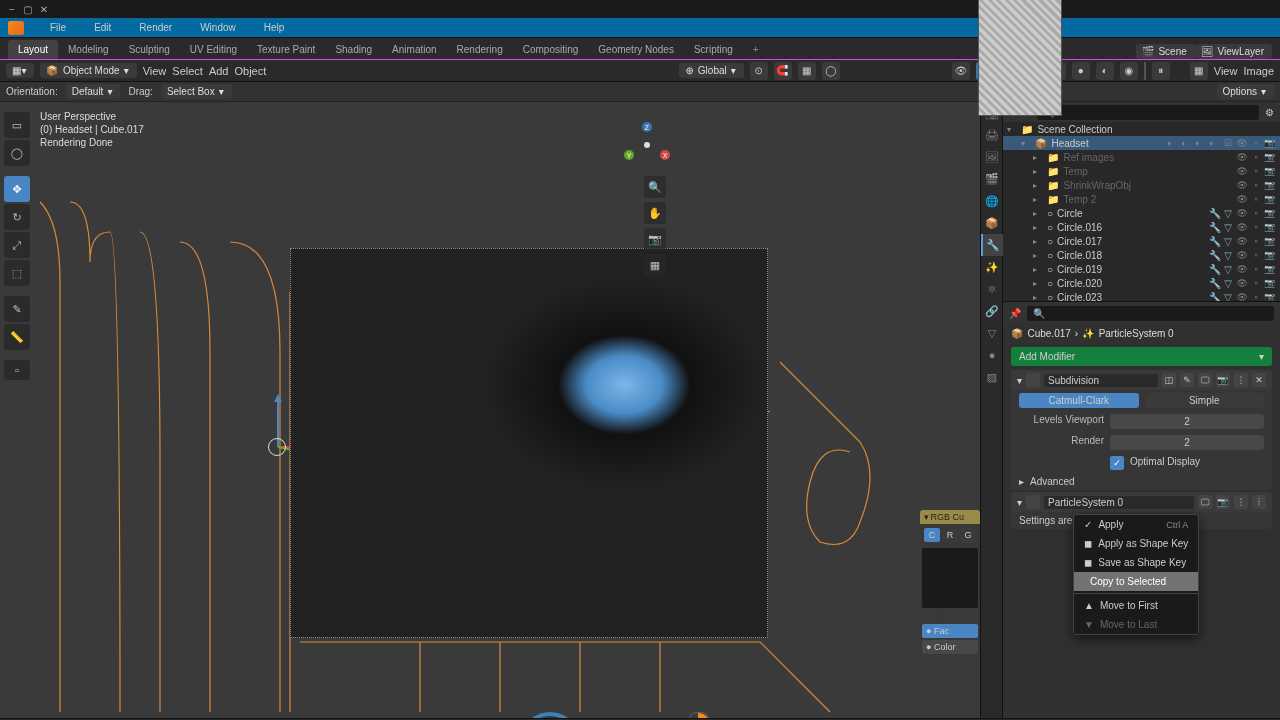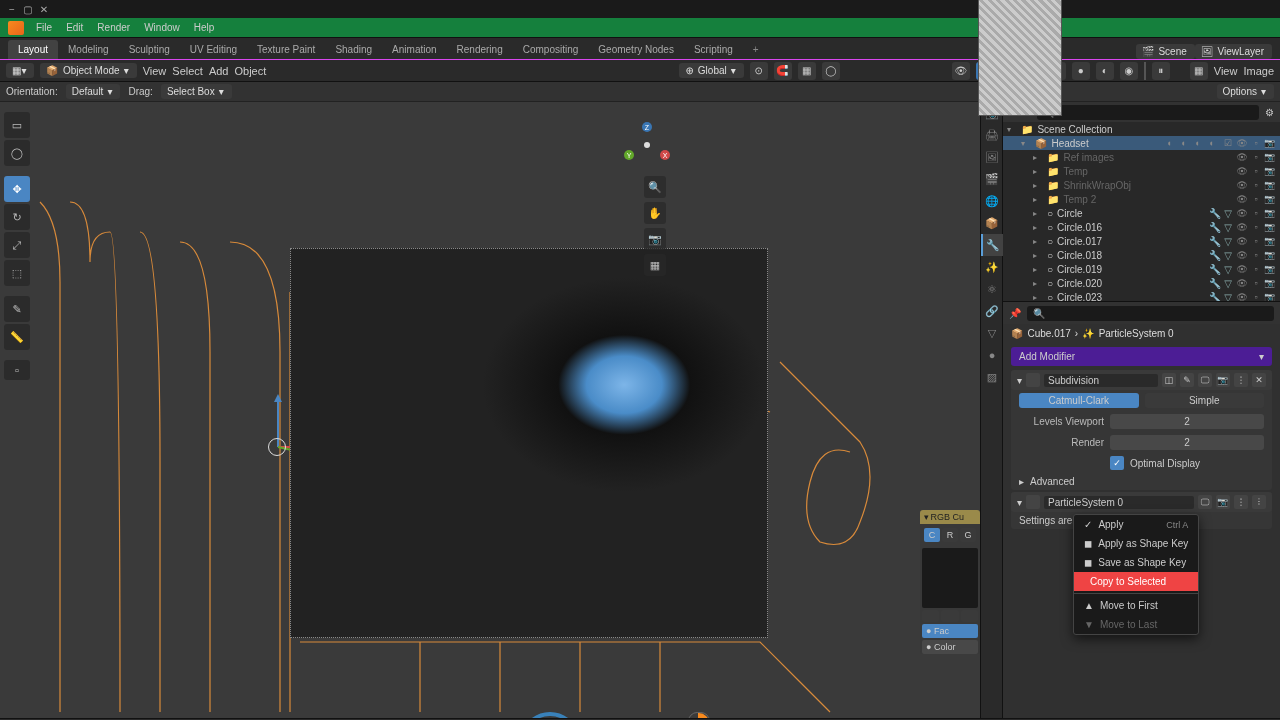--- a/index.html
+++ b/index.html
@@ -1,20 +1,20 @@
 <!DOCTYPE html>
 <html><head>
 <meta charset="utf-8">
 <style>
 *{margin:0;padding:0;box-sizing:border-box;font-family:-apple-system,BlinkMacSystemFont,"Segoe UI",sans-serif;user-select:none}
 body{background:#393939;color:#ccc;font-size:11px;overflow:hidden;width:1280px;height:720px}
 .titlebar{height:18px;background:#1a1a1a;display:flex;align-items:center;padding:0 4px;font-size:10px;color:#999}
 .titlebar .title{flex:1}
 .titlebar .wbtn{width:16px;text-align:center;color:#aaa}
-.topmenu{height:20px;background:#15803d;display:flex;align-items:center;padding:0 8px;gap:2px;border-bottom:1px solid #111}
+.topmenu{height:20px;background:#0369a1;display:flex;align-items:center;padding:0 8px;gap:16px;border-bottom:1px solid #111}
 .topmenu .logo{width:16px;height:14px;background:linear-gradient(135deg,#f78a1e,#e8651a);border-radius:2px;margin-right:4px}
 .topmenu .mitem{padding:2px 6px;color:#ccc;cursor:pointer;font-size:10px}
 .workspace-tabs{height:22px;background:#2a2a2a;display:flex;align-items:flex-end;padding:0 8px;border-bottom:1px solid #d946ef}
 .wtab{padding:4px 10px;color:#aaa;font-size:10px;border-radius:3px 3px 0 0;cursor:pointer}
 .wtab.active{background:#424242;color:#fff}
 .wtab.add{color:#888}
 .toprow{height:22px;background:#2a2a2a;display:flex;align-items:center;padding:0 6px;gap:6px;border-bottom:1px solid #111}
 .dd{background:#3a3a3a;padding:2px 8px 2px 6px;border-radius:3px;font-size:10px;display:flex;align-items:center;gap:4px;color:#ddd}
 .toprow .spacer{flex:1}
 .iconbtn{width:18px;height:18px;background:#3a3a3a;border-radius:3px;display:flex;align-items:center;justify-content:center;font-size:10px;color:#ccc}
@@ -50,35 +50,35 @@
 .ol-row .indent{flex-shrink:0}
 .ol-row .tri{color:#888;font-size:8px;width:10px}
 .ol-row .name{flex:1;color:#ccc;white-space:nowrap;overflow:hidden;text-overflow:ellipsis}
 .ol-row .icons{display:flex;gap:2px;color:#888;font-size:9px}
 .ol-row .icons span{width:12px;text-align:center}
 .uvpanel{height:60px;background:#303030;border-bottom:1px solid #111;position:relative}
 .props{flex:1;background:#303030;overflow-y:auto}
 .props-header{height:22px;background:#323232;display:flex;align-items:center;padding:0 6px;gap:6px;font-size:10px}
 .props-header .search{flex:1;background:#1a1a1a;border-radius:3px;padding:2px 6px;color:#888}
 .crumb{padding:4px 8px;font-size:10px;color:#ddd;display:flex;align-items:center;gap:4px}
-.addmod{margin:4px 8px;background:#4c1d95;padding:4px 8px;border-radius:3px;text-align:center;font-size:10px;display:flex;align-items:center;gap:18px}
+.addmod{margin:4px 8px;background:#15803d;padding:4px 8px;border-radius:3px;text-align:center;font-size:10px;display:flex;align-items:center;gap:18px}
 .mod-panel{margin:2px 8px;background:#363636;border-radius:3px}
 .mod-head{display:flex;align-items:center;padding:3px 6px;gap:4px;background:#3a3a3a;border-radius:3px;font-size:10px}
 .mod-head .micon{width:14px;height:14px;background:#444;border-radius:2px}
 .mod-head .mname{flex:1;background:#2a2a2a;padding:1px 4px;border-radius:2px}
 .mod-head .mbtn{width:14px;height:14px;background:#444;border-radius:2px;display:flex;align-items:center;justify-content:center;font-size:9px}
-.mod-row{display:flex;align-items:center;padding:3px 8px;gap:6px;font-size:10px}
+.mod-row{display:flex;align-items:flex-start;padding:3px 8px;gap:6px;font-size:10px}
 .mod-row .label{width:85px;text-align:right;color:#bbb}
 .mod-row .val{flex:1;background:#484848;padding:2px 6px;border-radius:3px;text-align:center}
 .mod-row .val.btn{background:#3a3a3a}
 .mod-row .val.blue{background:#4a86c3}
 .mod-row .checkbox{width:14px;height:14px;background:#4a86c3;border-radius:2px;display:flex;align-items:center;justify-content:center;color:#fff;font-size:9px}
 .context-menu{position:absolute;background:#1a1a1a;border:1px solid #444;border-radius:3px;box-shadow:0 4px 12px rgba(0,0,0,0.6);z-index:100;min-width:120px;font-size:10px}
 .context-menu .cmi{padding:4px 10px;display:flex;align-items:center;gap:6px;color:#ccc}
-.context-menu .cmi:hover,.context-menu .cmi.hover{background:#ef4444;color:#fff}
+.context-menu .cmi:hover,.context-menu .cmi.hover{background:#737373;color:#fff}
 .context-menu .cmi .shortcut{margin-left:auto;color:#888;font-size:9px}
 .context-menu .sep{height:1px;background:#444;margin:2px 0}
 .nodepanel{position:absolute;right:0;bottom:60px;width:60px;z-index:2}
 .node-rgb{background:#383838;border-radius:3px;margin-bottom:4px}
 .node-rgb .nh{background:#9a8a4a;padding:2px 4px;font-size:9px;border-radius:3px 3px 0 0;display:flex;align-items:center;gap:2px;color:#222}
 .node-rgb .nb{padding:4px;display:flex;gap:2px}
 .node-rgb .nbtn{flex:1;background:#4a86c3;padding:2px;text-align:center;font-size:9px;border-radius:2px}
 .node-rgb .curve{height:60px;background:#1a1a1a;margin:2px;border-radius:2px}
 .node-rgb .sock{padding:2px 4px;font-size:9px;background:#484848;margin:2px;border-radius:2px}
 .node-rgb .sock.blue{background:#4a86c3}
@@ -182,20 +182,25 @@
       <div class="tool active">✥</div>
       <div class="tool">↻</div>
       <div class="tool">⤢</div>
       <div class="tool">⬚</div>
       <div style="height:6px"></div>
       <div class="tool">✎</div>
       <div class="tool">📏</div>
       <div style="height:6px"></div>
       <div class="tool small">▫</div>
     </div>
+    <div class="vp-info">
+      <div>User Perspective</div>
+      <div>(0) Headset | Cube.017</div>
+      <div>Rendering Done</div>
+    </div>
     <div class="gizmo">
       <div class="axis az">Z</div>
       <div class="axis ay">Y</div>
       <div class="axis ax">X</div>
       <div class="center"></div>
     </div>
     <div class="gizmo-tools">
       <div class="gt">🔍</div>
       <div class="gt">✋</div>
       <div class="gt">📷</div>

